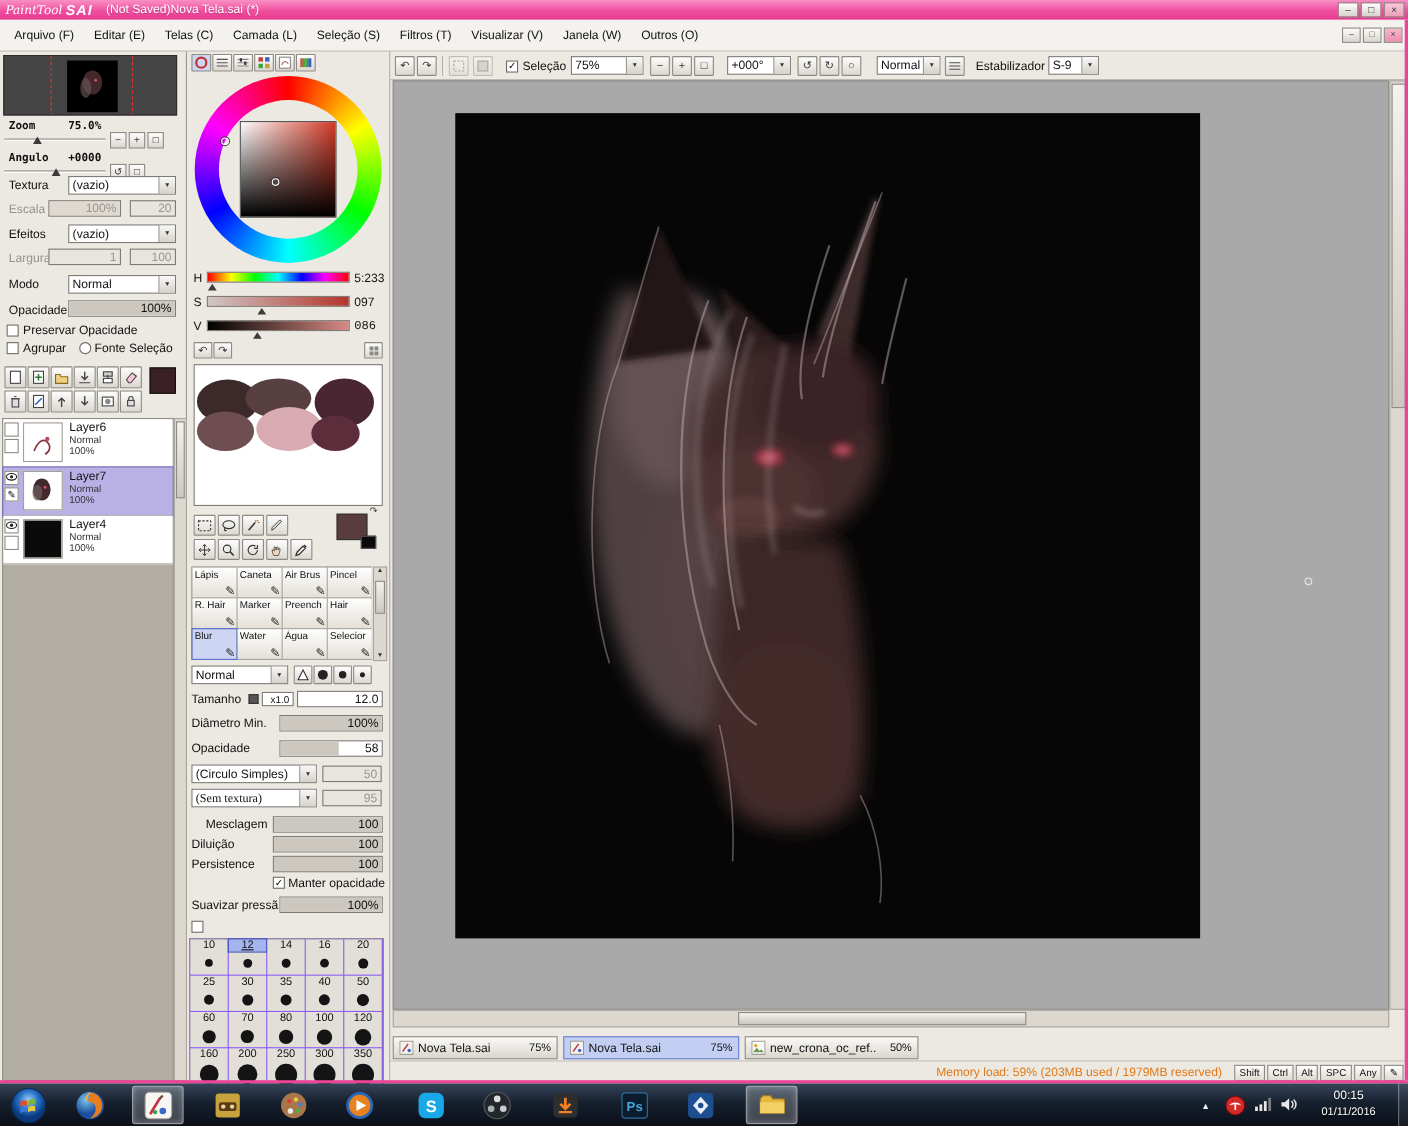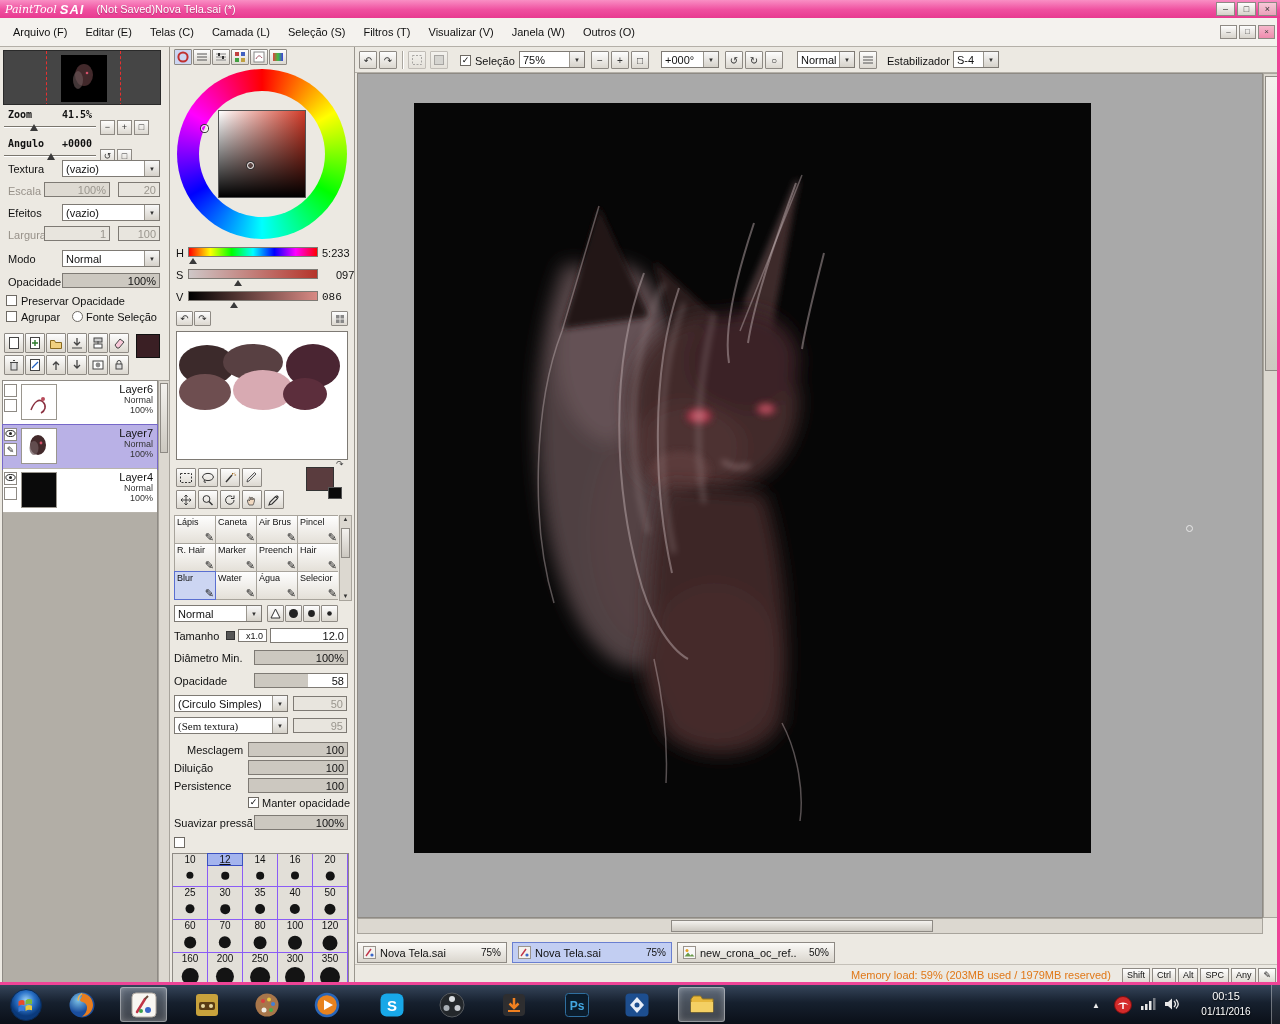--- a/index.html
+++ b/index.html
@@ -49,21 +49,21 @@
 #navigator{position:absolute;left:3px;top:3px;width:158px;height:55px;background:#454545;border:1px solid #2a2a2a;overflow:hidden;}
 .navline{position:absolute;top:0;height:55px;border-left:1px dashed #e83030;}
 .navmono{font-family:"DejaVu Sans Mono",monospace;font-size:10px;font-weight:bold;}
 
 #layer-list{position:absolute;left:2px;top:333px;width:156px;height:603px;background:#b2aea6;border:1px solid #8e8a84;}
 .layer-row{position:relative;height:44px;background:#fff;border-bottom:1px solid #b8b4ac;display:flex;}
 .layer-row.sel{background:#b9b1e6;outline:1px solid #7668c8;}
 .lr-checks{width:16px;display:flex;flex-direction:column;gap:2px;padding:3px 1px;}
 .lr-box{width:13px;height:13px;background:#fff;border:1px solid #8e8a84;font-size:9px;line-height:12px;text-align:center;overflow:hidden;}
 .lr-thumb{width:36px;height:36px;margin:3px 2px;border:1px solid #9a968e;background:#fff;overflow:hidden;}
-.lr-text{flex:1;padding:2px 4px;text-align:right;}
+.lr-text{flex:1;padding:2px 4px;}
 .lr-name{font-size:11px;}
 .lr-mode,.lr-op{font-size:9px;color:#333;}
 #layer-scroll{position:absolute;left:158px;top:333px;width:12px;height:603px;background:#dcd8d0;border:1px solid #a8a49c;}
 .scroll-thumb{position:absolute;left:1px;right:1px;background:linear-gradient(#f4f2ee,#ccc8c0);border:1px solid #8e8a84;}
 
 #wheel{position:absolute;left:7px;top:22px;width:170px;height:170px;}
 #ring{position:absolute;left:0;top:0;width:170px;height:170px;border-radius:50%;background:conic-gradient(#f00,#ff0,#0f0,#0ff,#00f,#f0f,#f00);}
 #ring-hole{position:absolute;left:22px;top:22px;width:126px;height:126px;border-radius:50%;background:#ece9e2;}
 #sv{position:absolute;left:41px;top:41px;width:88px;height:88px;background:linear-gradient(to top,#000,rgba(0,0,0,0)),linear-gradient(to right,#fff,#d23b28);border:1px solid #555;}
 .cmarker{position:absolute;width:7px;height:7px;border:1px solid #fff;border-radius:50%;box-shadow:0 0 0 1px #333;}
@@ -155,21 +155,21 @@
         <svg width="46" height="47">
             <ellipse cx="23" cy="20" rx="9" ry="11" fill="#42292b"></ellipse>
             <ellipse cx="17" cy="25" rx="5" ry="9" fill="#6e5a5c" opacity=".6"></ellipse>
             <circle cx="26" cy="18" r="1.3" fill="#d4506a"></circle>
           </svg>
       </div>
       <div class="navline" style="left:42px;"></div>
       <div class="navline" style="left:116px;"></div>
     </div>
     <span class="lbl navmono" style="left:8px;top:62px;">Zoom</span>
-    <span class="lbl navmono" style="left:62px;top:62px;">41.5%</span>
+    <span class="lbl navmono" style="left:62px;top:62px;">75.0%</span>
     <div class="a" style="left:4px;top:75px;width:92px;height:11px;">
         <div class="track"></div>
         <span class="tmark" style="left:26px;"></span>
       </div>
     <span class="sbtn" style="left:100px;top:73px;">−</span>
     <span class="sbtn" style="left:117px;top:73px;">+</span>
     <span class="sbtn" style="left:134px;top:73px;">□</span>
     <span class="lbl navmono" style="left:8px;top:91px;">Angulo</span>
     <span class="lbl navmono" style="left:62px;top:91px;">+0000</span>
     <div class="a" style="left:4px;top:104px;width:92px;height:11px;">
@@ -406,21 +406,21 @@
       <span class="cmarker" style="left:70px;top:93px;"></span>
     </div>
 
     <span class="lbl" style="left:6px;top:200px;">H</span>
     <div class="ctrack" style="left:18px;top:200px;width:130px;background:linear-gradient(to right,#f00,#ff0,#0f0,#0ff,#00f,#f0f,#f00);"></div>
     <span class="cmark" style="left:19px;top:211px;"></span>
     <span class="lbl" style="left:152px;top:200px;">5:233</span>
     <span class="lbl" style="left:6px;top:222px;">S</span>
     <div class="ctrack" style="left:18px;top:222px;width:130px;background:linear-gradient(to right,#cfc7c7,#b5342a);"></div>
     <span class="cmark" style="left:64px;top:233px;"></span>
-    <span class="lbl" style="left:166px;top:222px;">097</span>
+    <span class="lbl" style="left:152px;top:222px;">097</span>
     <span class="lbl" style="left:6px;top:244px;">V</span>
     <div class="ctrack" style="left:18px;top:244px;width:130px;background:linear-gradient(to right,#000,#d88a84);"></div>
     <span class="cmark" style="left:60px;top:255px;"></span>
     <span class="lbl" style="left:152px;top:244px;font-family:Liberation Mono, monospace;">086</span>
 
     <span class="btn" style="left:6px;top:264px;width:17px;height:15px;">↶</span>
     <span class="btn" style="left:24px;top:264px;width:17px;height:15px;">↷</span>
     <span class="btn" style="left:161px;top:264px;width:17px;height:15px;">
         <svg width="10" height="10">
           <rect x="1" y="1" width="3.5" height="3.5" fill="#888"></rect>
@@ -751,21 +751,21 @@
           <span class="ddv">Normal</span>
           <span class="dda">▼</span>
         </span>
       <span class="btn" style="left:504px;top:4px;width:18px;height:18px;">
           <svg width="12" height="12">
             <path d="M1 3h10M1 6h10M1 9h10" stroke="#555"></path>
           </svg>
         </span>
       <span class="lbl" style="left:532px;top:8px;">Estabilizador</span>
       <span class="dd" style="left:598px;top:4px;width:46px;">
-          <span class="ddv">S-4</span>
+          <span class="ddv">S-9</span>
           <span class="dda">▼</span>
         </span>
     </div>
 
     <div id="viewport">
       <div id="canvas">
         <svg width="677" height="750" viewBox="0 0 677 750">
           <defs>
             <filter id="b1" x="-40%" y="-40%" width="180%" height="180%">
                 <feGaussianBlur stdDeviation="9"></feGaussianBlur>

